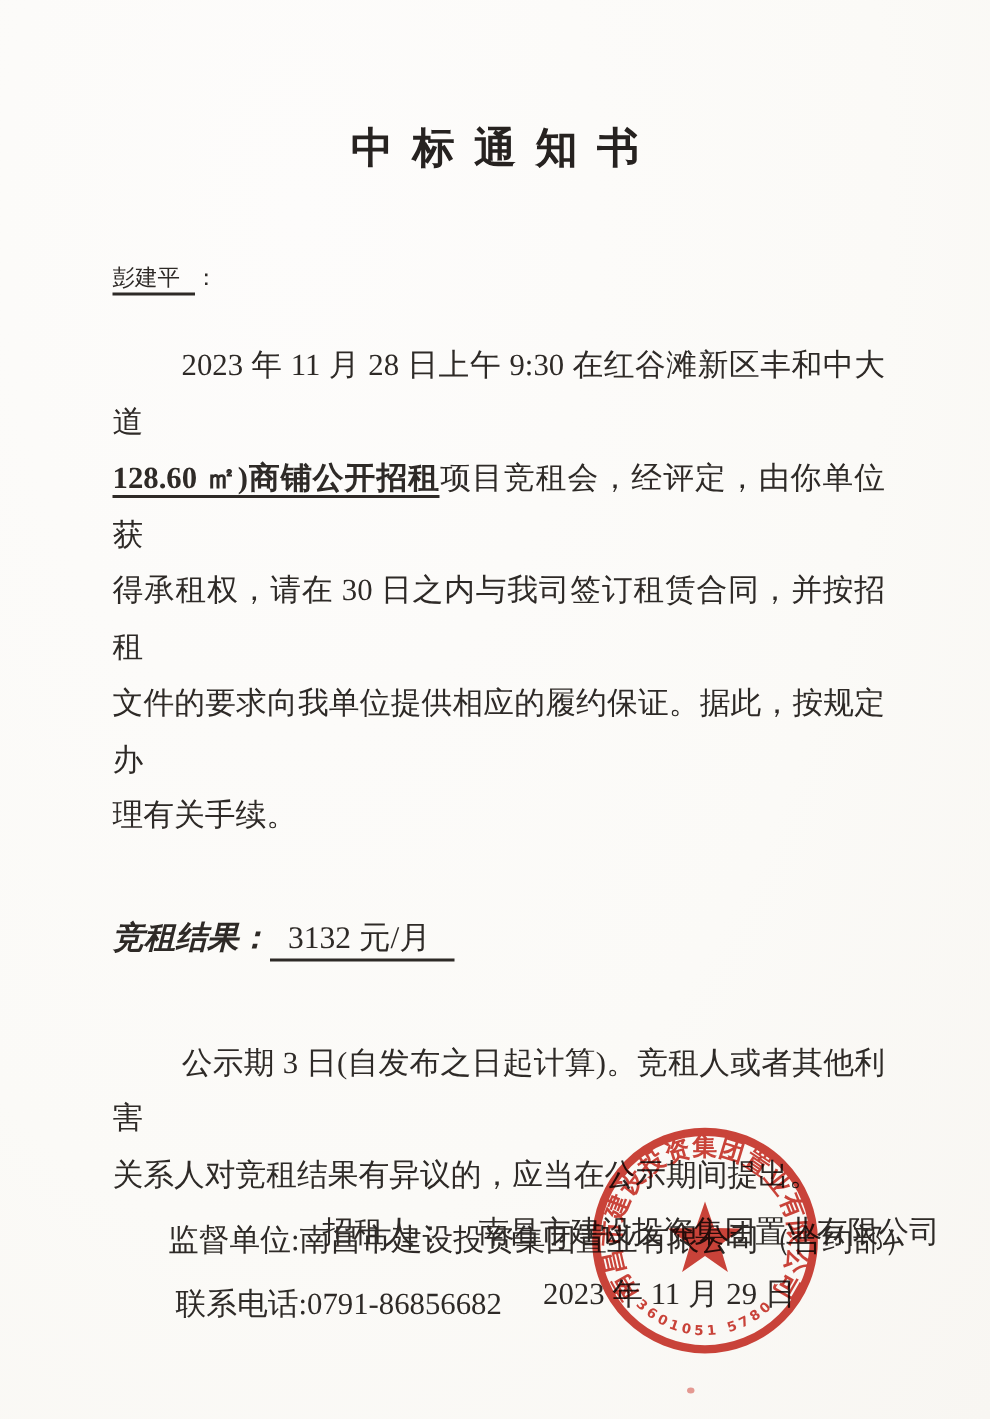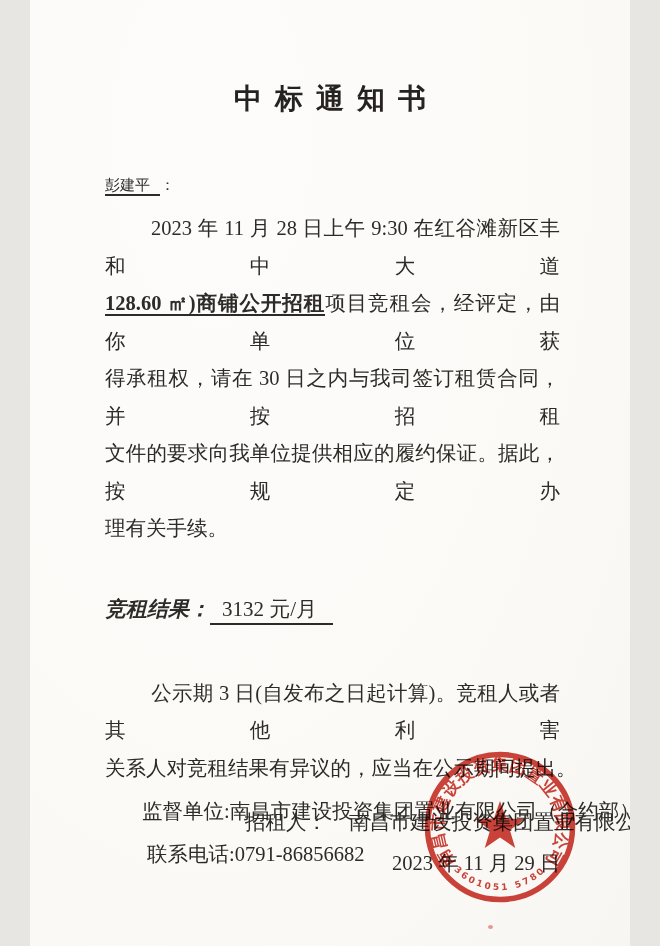--- a/index.html
+++ b/index.html
@@ -1,19 +1,19 @@
 <!DOCTYPE html>
 <html><head>
 <meta charset="utf-8">
 <style>
   html,body { margin:0; padding:0; }
   body { background:#e8e6e3; }
   .page {
     position:relative;
-    width:600px; height:946px;
+    width:660px; height:946px;
     margin:0 auto;
     background:#fcfbf9;
     background-image: radial-gradient(ellipse at 30% 15%, #fdfcfb 0%, #fbfaf7 60%, #f8f6f2 100%);
     font-family:"Liberation Serif","DejaVu Serif",serif;
     color:#2e2a27;
     overflow:hidden;
     box-sizing:border-box;
   }
   .title {
     padding-top:80px;
@@ -28,21 +28,21 @@
   .salutation {
     margin-top:58px;
     font-size:15px;
     font-weight:normal;
   }
   .salutation .name {
     border-bottom:2px solid #2e2a27;
     padding-right:10px;
     padding-bottom:1px;
   }
-  .p1 { margin-top:15px; }
+  .p1 { margin-top:31px; }
   .para-line {
     font-size:20.5px;
     line-height:37.5px;
     white-space:nowrap;
   }
   .para-line.full {
     white-space:normal;
     text-align:justify;
     text-align-last:justify;
   }

